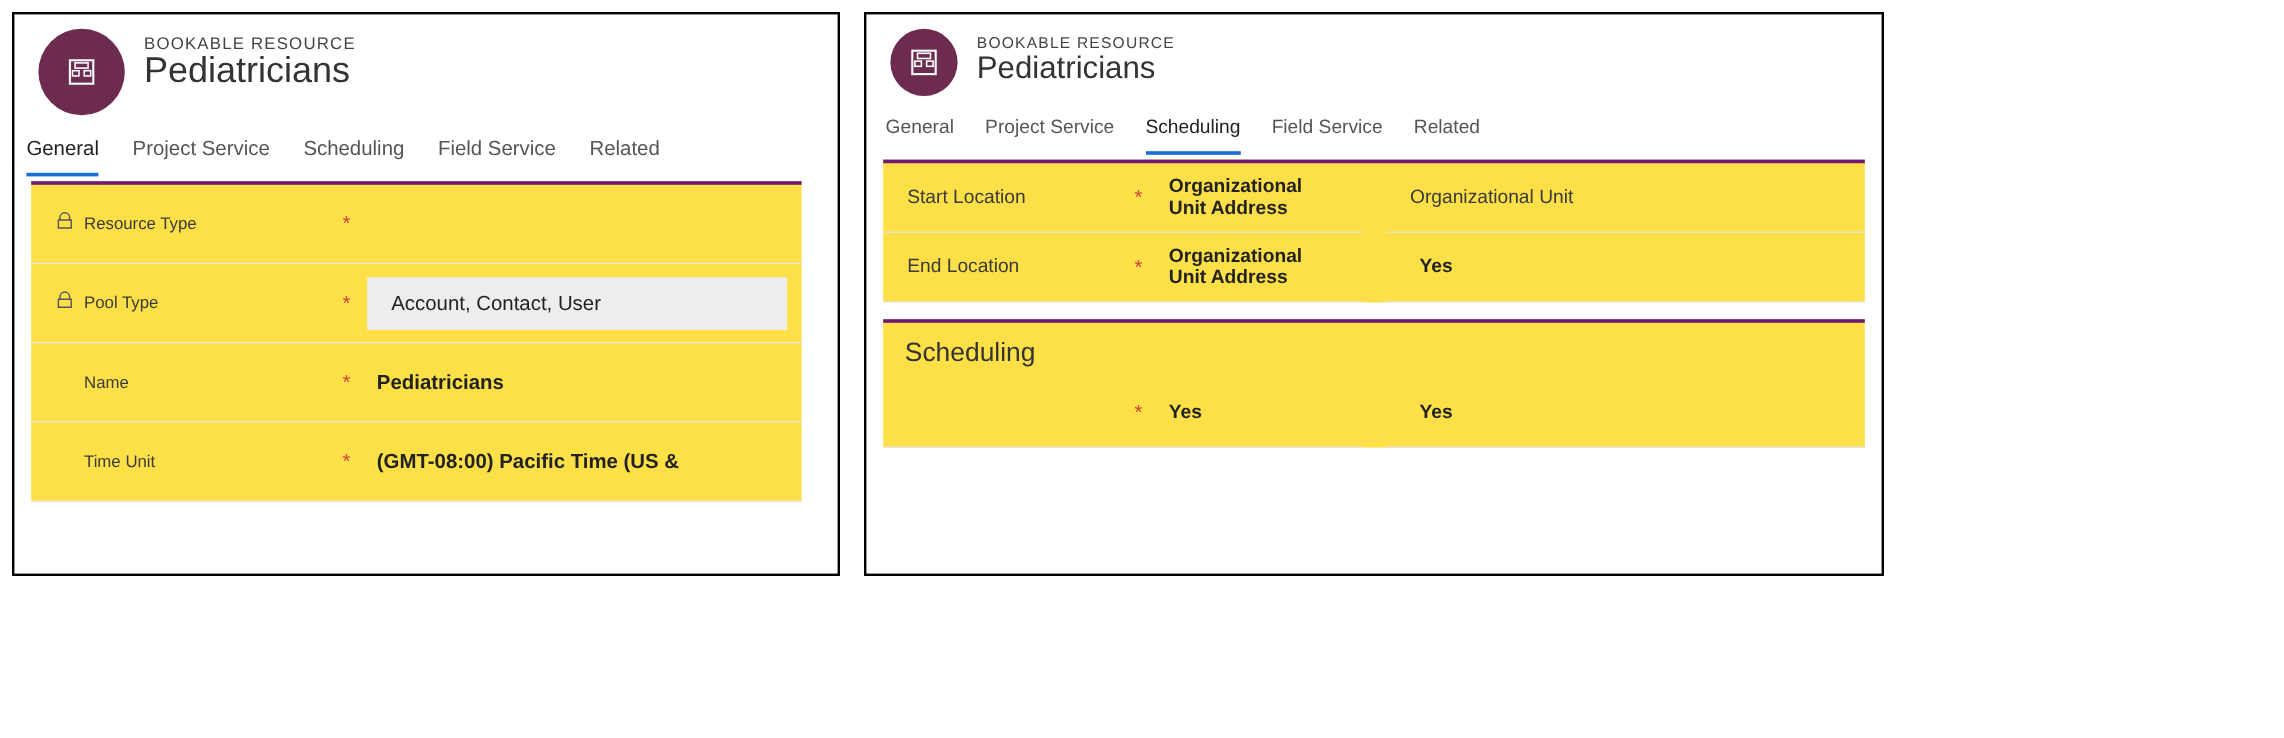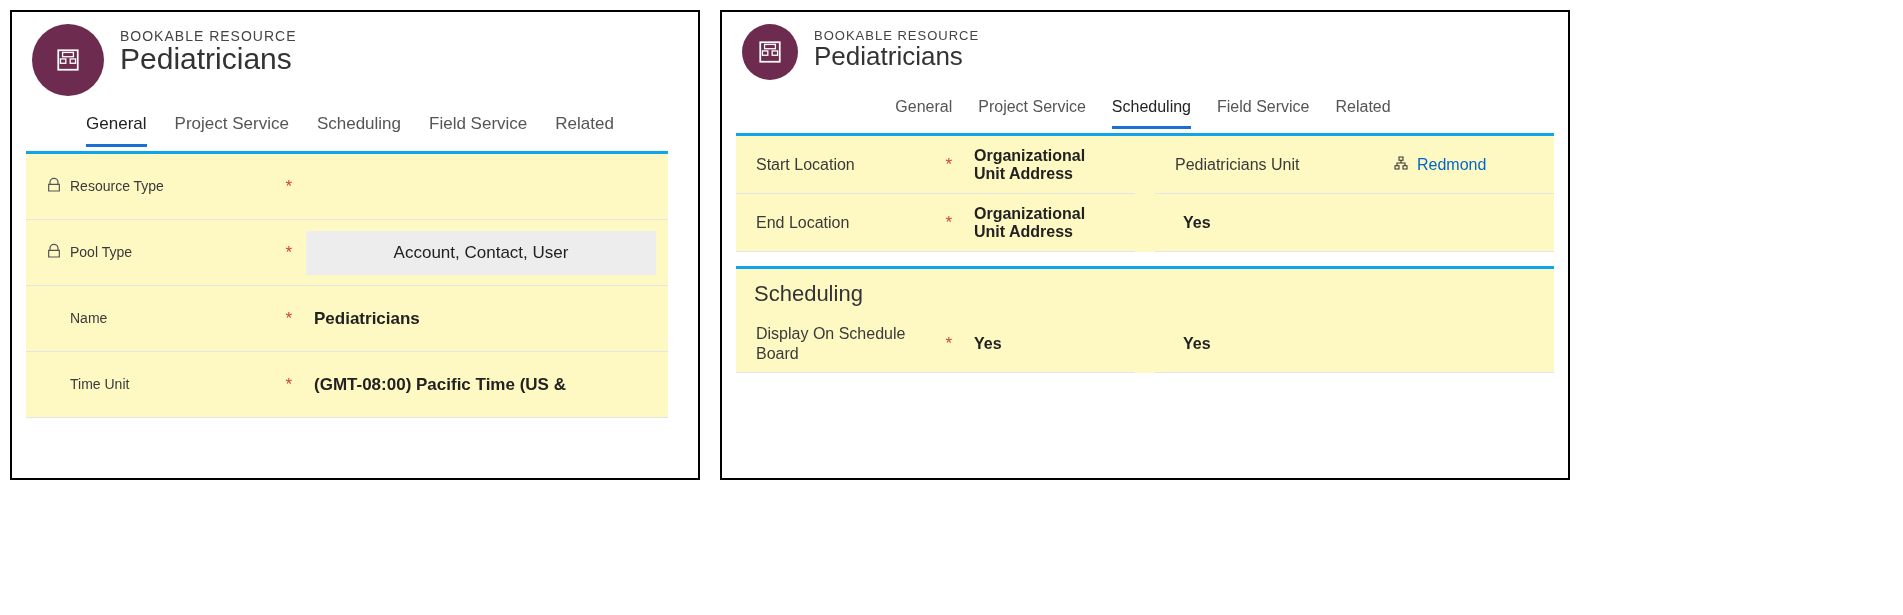--- a/index.html
+++ b/index.html
@@ -52,36 +52,35 @@
   }
 
   
   .tabs {
     display: flex;
     gap: 28px;
     padding: 18px 20px 0 20px;
     font-size: 17px;
     color: #555;
     position: relative;
-    justify-content: center;
   }
   .panel-left .tabs { padding-left: 10px; }
   .panel-right .tabs { padding-left: 16px; font-size:16px; gap:26px; }
   .tab { padding-bottom: 10px; cursor: pointer; }
   .tab.active {
     color: #222;
     font-weight: 400;
     border-bottom: 3px solid #1a6fd6;
   }
 
   
   .form-section {
     margin: 4px 14px 10px 14px;
-    border-top: 3px solid #0ea5e9;
-    background:#fef9c3;
+    border-top: 3px solid #701a75;
+    background:#fde047;
   }
   .panel-right .form-section { margin: 4px 14px 10px 14px; }
   .panel-left .form-section { margin: 4px 30px 10px 14px; }
 
   .field-row {
     display: flex;
     align-items: center;
     border-bottom: 1px solid #e5e5e5;
     min-height: 58px;
     padding: 0 12px 0 20px;
@@ -110,21 +109,20 @@
     color: #222;
     font-weight: 600;
     flex: 1;
     padding: 6px 8px;
   }
   .panel-right .field-value { font-size:16px; }
   .field-value.boxed {
     background: #ededed;
     padding: 12px 20px;
     font-weight: 400;
-    text-align: center;
   }
   .field-value.link { color:#0066cc; font-weight:400; display:flex; align-items:center; gap:8px; }
 
   .cols { display:flex; }
   .col { flex:1; }
   .col:first-child { margin-right: 20px; }
 
   .section-title {
     font-size: 22px;
     font-weight: 400;
@@ -244,46 +242,37 @@
           <div class="field-label-wrap">
             <span class="field-label">End Location</span>
             <span class="req-star">*</span>
           </div>
           <div class="field-value">Organizational Unit Address</div>
         </div>
       </div>
       <div class="col">
         <div class="field-row">
           <div class="field-label-wrap">
-            <span class="field-label">Pediatricians Unit</span>
+            <span class="field-label">Organizational Unit</span>
             <span class="req-star hidden">*</span>
-          </div>
-          <div class="field-value link">
-            <span class="org-icon">
-              <svg width="16" height="16" viewBox="0 0 24 24">
-                  <path fill="none" stroke="#333" stroke-width="1.6" d="M9 3h6v5H9zM3 16h6v5H3zM15 16h6v5h-6zM12 8v4M6 16v-4h12v4"></path>
-                </svg>
-            </span>
-            <span>Redmond</span>
           </div>
         </div>
         <div class="field-row">
           <div class="field-value">Yes</div>
         </div>
       </div>
     </div>
   </div>
 
   <div class="form-section">
     <div class="section-title">Scheduling</div>
     <div class="cols">
       <div class="col">
         <div class="field-row">
           <div class="field-label-wrap">
-            <span class="field-label">Display On Schedule Board</span>
             <span class="req-star">*</span>
           </div>
           <div class="field-value">Yes</div>
         </div>
       </div>
       <div class="col">
         <div class="field-row">
           <div class="field-value">Yes</div>
         </div>
       </div>

